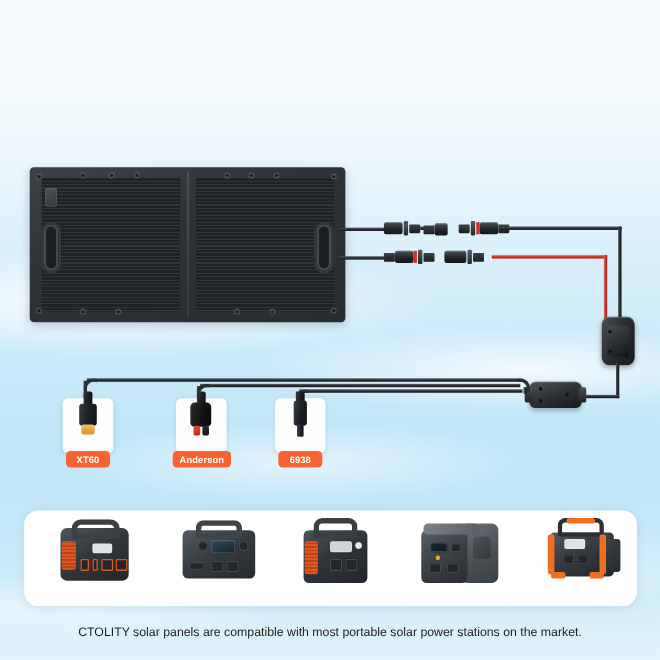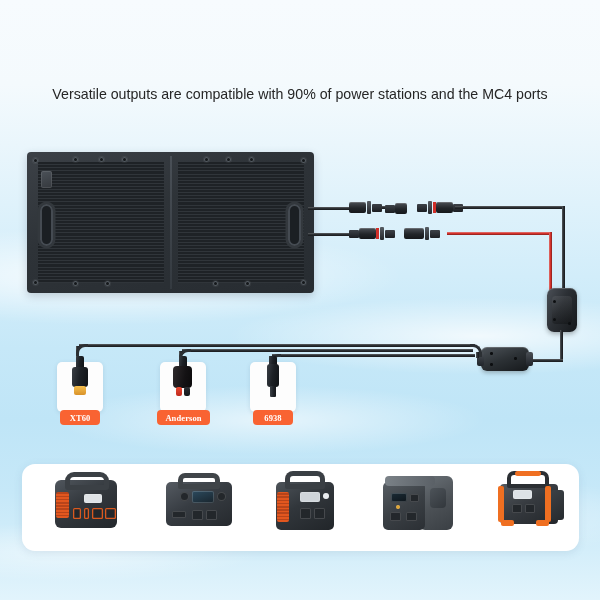--- a/index.html
+++ b/index.html
@@ -178,21 +178,20 @@
   .conn-label {
     position: absolute;
     height: 15px;
     border-radius: 4px;
     background: #f96332;
     color: #fff;
     font-size: 8.5px;
     font-weight: bold;
     display: flex; align-items: center; justify-content: center;
     letter-spacing: .1px;
-    font-family: Liberation Serif, serif;
   }
 
   
   .plug { position: absolute; }
   .plug .pbody {
     position: absolute;
     background: linear-gradient(100deg,#3a3f45 0%,#1d2126 48%,#101316 100%);
     border-radius: 3px;
   }
   .plug .ptip { position: absolute; border-radius: 2px; }
@@ -243,21 +242,20 @@
     color: #1d1d1d;
   }
 </style>
 </head>
 <body>
 
 <div id="page">
 
 
   <div id="subhead">
-    <span class="ln">Versatile outputs are compatible with 90% of power stations and the MC4 ports</span>
   </div>
 
   <div id="panel">
     <div class="panel-half" id="panel-half-l">
       <div class="cells"></div>
     </div>
     <div class="panel-half" id="panel-half-r">
       <div class="cells"></div>
     </div>
     <div id="panel-fold"></div>
@@ -437,14 +435,15 @@
     <div class="ps-body" style="left:9px; top:16px; width:6px; height:36px; background:#ef6f21; border-radius:2px;"></div>
     <div class="ps-body" style="left:56px; top:16px; width:6px; height:36px; background:#ef6f21; border-radius:2px;"></div>
     <div class="ps-body" style="left:12px; top:50px; width:13px; height:6px; background:#ef6f21; border-radius:2px;"></div>
     <div class="ps-body" style="left:47px; top:50px; width:13px; height:6px; background:#ef6f21; border-radius:2px;"></div>
     <div class="ps-screen" style="left:24px; top:20px; width:19px; height:9px; background:#dde2e6;"></div>
     <div class="ps-port" style="left:23px; top:34px; width:10px; height:9px;"></div>
     <div class="ps-port" style="left:36px; top:34px; width:10px; height:9px;"></div>
     <div class="ps-body" style="left:62px; top:20px; width:13px; height:30px; background:linear-gradient(140deg,#3c4146,#262a2e); border-radius:3px;"></div>
   </div>
 
+  <div id="footer">CTOLITY solar panels are compatible with most portable solar power stations on the market.</div>
 
 </div>
 
 </body></html>

